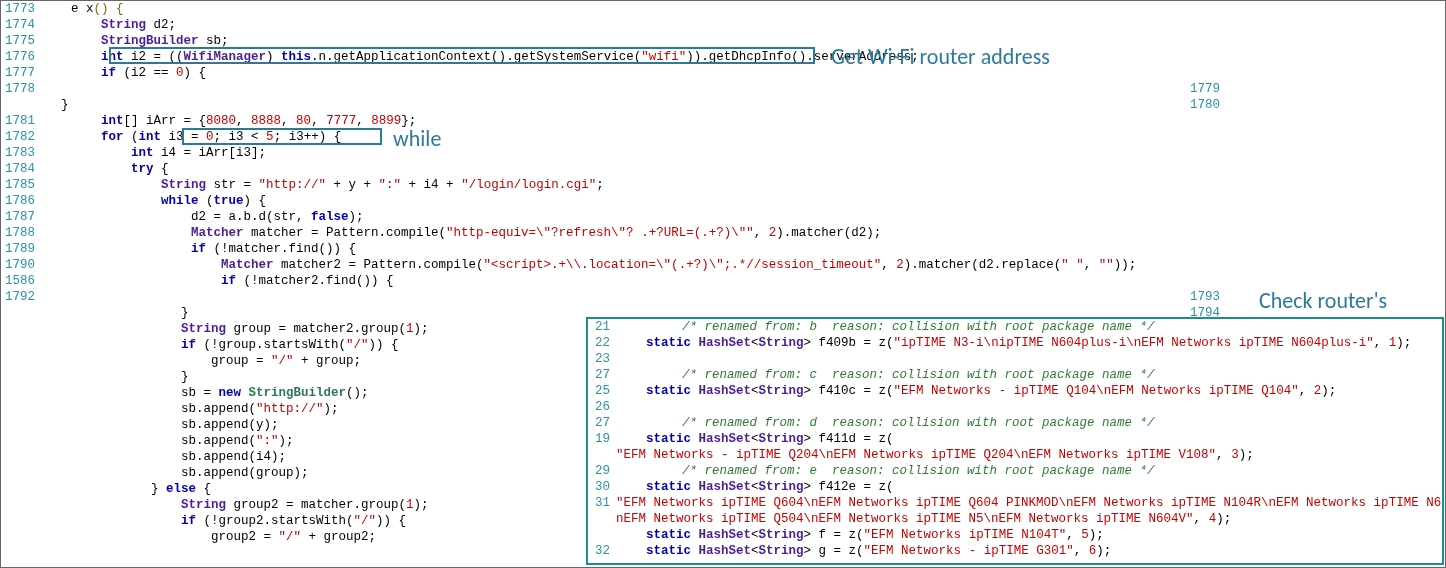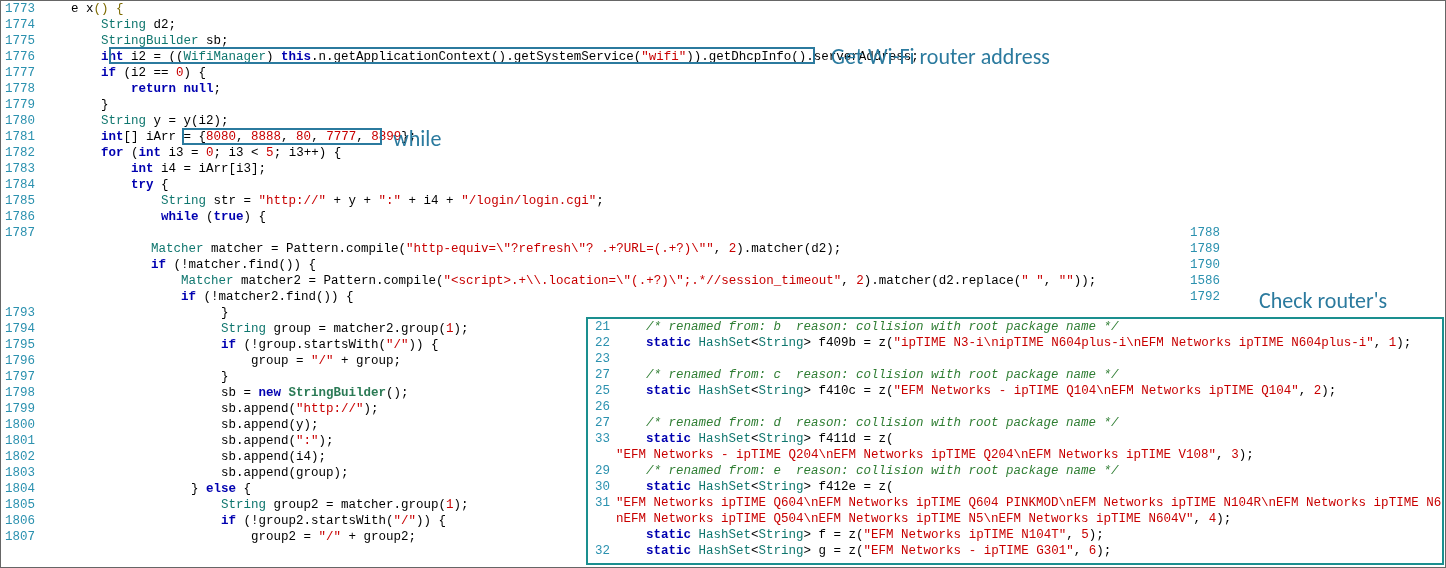--- a/index.html
+++ b/index.html
@@ -36,25 +36,25 @@
     color: #2b91af;
     user-select: none;
     line-height: 16px;
   }
   .cl {
     white-space: pre;
     line-height: 16px;
     color: #000;
   }
   .kw   { color: #0000b0; font-weight: bold; }
-  .type { color: #0f766e; font-weight: normal; }
+  .type { color: #4c1d95; font-weight: bold; }
   .ctor { color: #2b7a55; font-weight: bold; }
   .str  { color: #c80000; }
   .num  { color: #c80000; }
-  .cmt  { color: #2e7d32; font-style: italic; }
+  .cmt  { color: #2e7d32; font-style: italic; margin-left: 36px; }
   .std  { color: #000; }
   .op   { color: #7d6a00; }
   .anno {
     position: absolute;
     color: #2b7a9e;
     font-family: Calibri, Arial, sans-serif;
     font-size: 22px;
   }
   .box {
     position: absolute;
@@ -71,38 +71,37 @@
       <div class="cl"><span class="std">    e </span><span class="std">x</span><span class="op">() {</span></div>
       <div class="ln">1774</div>
       <div class="cl"><span class="std">        </span><span class="type">String</span><span class="std"> d2;</span></div>
       <div class="ln">1775</div>
       <div class="cl"><span class="std">        </span><span class="type">StringBuilder</span><span class="std"> sb;</span></div>
       <div class="ln">1776</div>
       <div class="cl"><span class="std">        </span><span class="kw">int</span><span class="std"> i2 = ((</span><span class="type">WifiManager</span><span class="std">) </span><span class="kw">this</span><span class="std">.n.getApplicationContext().getSystemService(</span><span class="str">"wifi"</span><span class="std">)).getDhcpInfo().serverAddress;</span></div>
       <div class="ln">1777</div>
       <div class="cl"><span class="std">        </span><span class="kw">if</span><span class="std"> (i2 == </span><span class="num">0</span><span class="std">) {</span></div>
       <div class="ln">1778</div>
-      <div class="cl"><span class="std">            </span><span class="kw">return null</span><span class="std">;</span></div>
       <div class="ln">1779</div>
       <div class="cl"><span class="std">        }</span></div>
       <div class="ln">1780</div>
-      <div class="cl"><span class="std">        </span><span class="type">String</span><span class="std"> y = y(i2);</span></div>
       <div class="ln">1781</div>
       <div class="cl"><span class="std">        </span><span class="kw">int</span><span class="std">[] iArr = {</span><span class="num">8080</span><span class="std">, </span><span class="num">8888</span><span class="std">, </span><span class="num">80</span><span class="std">, </span><span class="num">7777</span><span class="std">, </span><span class="num">8899</span><span class="std">};</span></div>
       <div class="ln">1782</div>
       <div class="cl"><span class="std">        </span><span class="kw">for</span><span class="std"> (</span><span class="kw">int</span><span class="std"> i3 = </span><span class="num">0</span><span class="std">; i3 &lt; </span><span class="num">5</span><span class="std">; i3++) {</span></div>
       <div class="ln">1783</div>
       <div class="cl"><span class="std">            </span><span class="kw">int</span><span class="std"> i4 = iArr[i3];</span></div>
       <div class="ln">1784</div>
       <div class="cl"><span class="std">            </span><span class="kw">try</span><span class="std"> {</span></div>
       <div class="ln">1785</div>
       <div class="cl"><span class="std">                </span><span class="type">String</span><span class="std"> str = </span><span class="str">"http://"</span><span class="std"> + y + </span><span class="str">":"</span><span class="std"> + i4 + </span><span class="str">"/login/login.cgi"</span><span class="std">;</span></div>
       <div class="ln">1786</div>
       <div class="cl"><span class="std">                </span><span class="kw">while</span><span class="std"> (</span><span class="kw">true</span><span class="std">) {</span></div>
       <div class="ln">1787</div>
+      <div class="cl"><span class="std">                    d2 = a.b.d(str, </span><span class="kw">false</span><span class="std">);</span></div>
       <div class="ln">1788</div>
       <div class="cl"><span class="std">                    </span><span class="type">Matcher</span><span class="std"> matcher = Pattern.compile(</span><span class="str">"http-equiv=\"?refresh\"? .+?URL=(.+?)\""</span><span class="std">, </span><span class="num">2</span><span class="std">).matcher(d2);</span></div>
       <div class="ln">1789</div>
       <div class="cl"><span class="std">                    </span><span class="kw">if</span><span class="std"> (!matcher.find()) {</span></div>
       <div class="ln">1790</div>
       <div class="cl"><span class="std">                        </span><span class="type">Matcher</span><span class="std"> matcher2 = Pattern.compile(</span><span class="str">"&lt;script&gt;.+\\.location=\"(.+?)\";.*//session_timeout"</span><span class="std">, </span><span class="num">2</span><span class="std">).matcher(d2.replace(</span><span class="str">" "</span><span class="std">, </span><span class="str">""</span><span class="std">));</span></div>
       <div class="ln">1586</div>
       <div class="cl"><span class="std">                        </span><span class="kw">if</span><span class="std"> (!matcher2.find()) {</span></div>
       <div class="ln">1792</div>
       <div class="ln">1793</div>
@@ -155,21 +154,21 @@
       <div class="ln">23</div>
       <div class="cl"><span class="std"></span></div>
       <div class="ln">27</div>
       <div class="cl"><span class="std">    </span><span class="cmt">/* renamed from: c  reason: collision with root package name */</span></div>
       <div class="ln">25</div>
       <div class="cl"><span class="std">    </span><span class="kw">static</span><span class="std"> </span><span class="type">HashSet</span><span class="std">&lt;</span><span class="type">String</span><span class="std">&gt; f410c = z(</span><span class="str">"EFM Networks - ipTIME Q104\nEFM Networks ipTIME Q104"</span><span class="std">, </span><span class="num">2</span><span class="std">);</span></div>
       <div class="ln">26</div>
       <div class="cl"><span class="std"></span></div>
       <div class="ln">27</div>
       <div class="cl"><span class="std">    </span><span class="cmt">/* renamed from: d  reason: collision with root package name */</span></div>
-      <div class="ln">33</div>
+      <div class="ln">19</div>
       <div class="cl"><span class="std">    </span><span class="kw">static</span><span class="std"> </span><span class="type">HashSet</span><span class="std">&lt;</span><span class="type">String</span><span class="std">&gt; f411d = z(</span></div>
       <div class="ln"></div>
       <div class="cl"><span class="str">"EFM Networks - ipTIME Q204\nEFM Networks ipTIME Q204\nEFM Networks ipTIME V108"</span><span class="std">, </span><span class="num">3</span><span class="std">);</span></div>
       <div class="ln">29</div>
       <div class="cl"><span class="std">    </span><span class="cmt">/* renamed from: e  reason: collision with root package name */</span></div>
       <div class="ln">30</div>
       <div class="cl"><span class="std">    </span><span class="kw">static</span><span class="std"> </span><span class="type">HashSet</span><span class="std">&lt;</span><span class="type">String</span><span class="std">&gt; f412e = z(</span></div>
       <div class="ln">31</div>
       <div class="cl"><span class="str">"EFM Networks ipTIME Q604\nEFM Networks ipTIME Q604 PINKMOD\nEFM Networks ipTIME N104R\nEFM Networks ipTIME N604R\</span></div>
       <div class="ln"></div>

